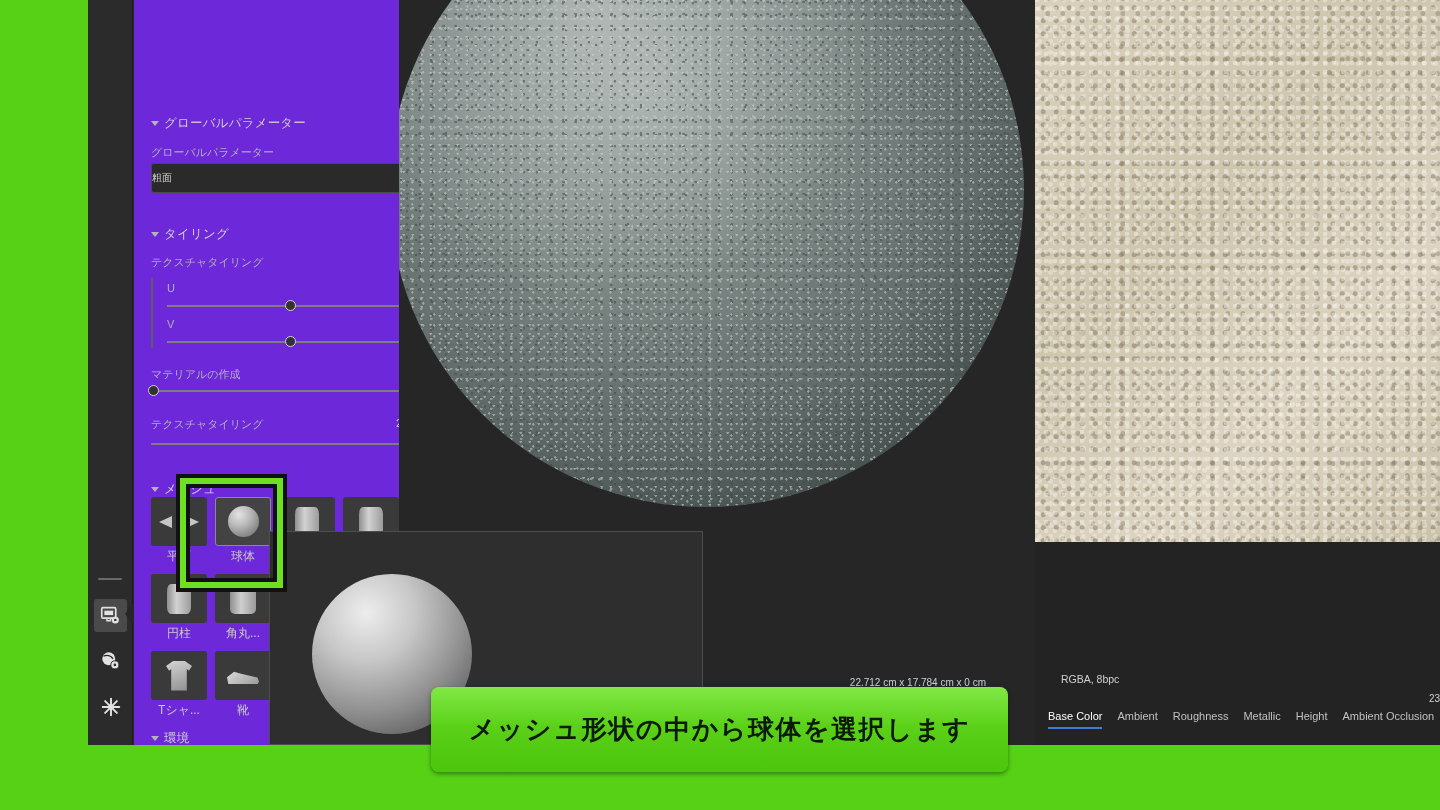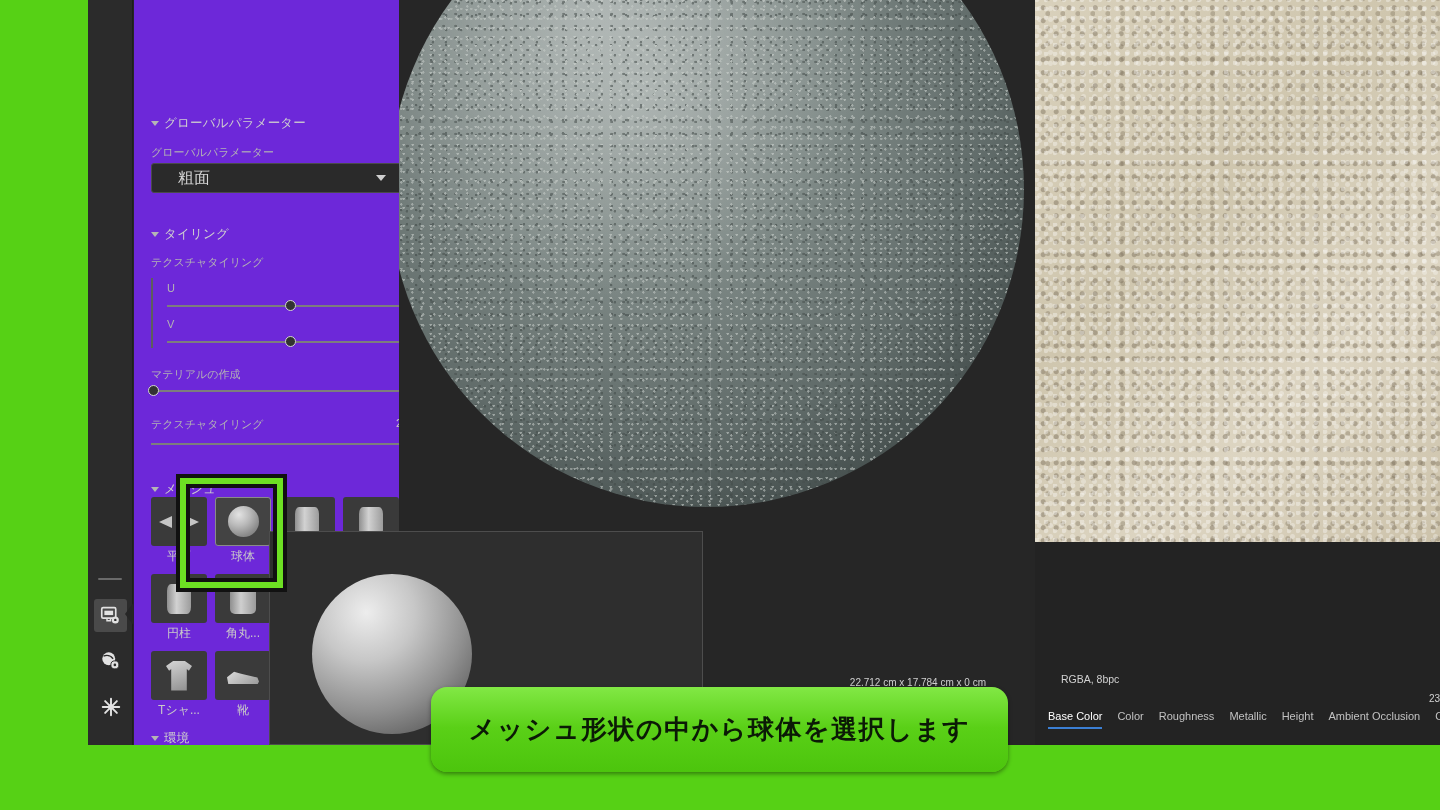--- a/index.html
+++ b/index.html
@@ -56,21 +56,21 @@
     position:absolute; left:17px; font-size:12.5px; color:#cfcfcf; letter-spacing:.2px;
     display:flex; align-items:center; gap:5px;
   }
   .chev { width:0;height:0; border-left:4px solid transparent; border-right:4px solid transparent; border-top:5px solid #b5b5b5; }
   .field-label { position:absolute; left:17px; font-size:11px; color:#b4b4b4; }
   .field-val { position:absolute; font-size:11px; color:#cccccc; }
 
   .dd {
     position:absolute; left:17px; width:262px; height:30px;
     background:#2a2a2a; border:1px solid #4a4a4a; border-radius:3px;
-    display:flex; align-items:center; padding:0 26px; font-size:16px; color:#d5d5d5;
+    display:flex; align-items:center; padding:0 0; font-size:10px; color:#d5d5d5;
   }
   .dd .caret { margin-left:auto; width:0;height:0;
     border-left:5px solid transparent; border-right:5px solid transparent; border-top:6px solid #d0d0d0; }
 
   .slider { position:absolute; height:12px; }
   .slider .track { position:absolute; top:5px; left:0; right:0; height:1.5px; background:#7d7d7d; }
   .slider .knob {
     position:absolute; top:0px; width:11px; height:11px; border-radius:50%;
     border:1.6px solid #d4d4d4; background:#323232; margin-left:-5.5px;
   }
@@ -193,21 +193,21 @@
     background:#1d2f07; color:#8ce861; font-weight:bold; font-size:25px;
     display:flex;align-items:center;justify-content:center;
     font-family:"Liberation Serif",serif;
   }
   #title-text { font-size:23px; color:#0b1a06; font-weight:bold; letter-spacing:1px; }
 
   
   #caption {
     position:absolute; left:431px; top:687px; width:577px; height:85px; z-index:30;
     background:linear-gradient(180deg,#82e845 0%,#5ad017 48%,#4cc50d 100%);
-    border-radius:16px; display:flex; align-items:center; justify-content:center;
+    border-radius:8px; display:flex; align-items:center; justify-content:center;
     box-shadow:0 2px 4px rgba(0,0,0,.4);
   }
   #caption-text { font-size:26px; font-weight:bold; color:#0b1a06; letter-spacing:1.5px; }
 </style>
 </head>
 <body>
 
 <div id="screen">
 
   <div id="app">
@@ -374,21 +374,21 @@
     <div id="mesh-popup">
       <div class="big-sphere"></div>
     </div>
 
     <div id="texpanel">
       <div id="tex-img"></div>
       <div id="tex-meta">RGBA, 8bpc</div>
       <div id="tex-size">23</div>
       <div id="tex-tabs">
         <div class="tex-tab active">Base Color</div>
-        <div class="tex-tab">Color</div>
+        <div class="tex-tab">Ambient</div>
         <div class="tex-tab">Roughness</div>
         <div class="tex-tab">Metallic</div>
         <div class="tex-tab">Height</div>
         <div class="tex-tab">Ambient Occlusion</div>
         <div class="tex-tab">Opac</div>
       </div>
     </div>
 
     <div id="hl-box"></div>
   </div>

